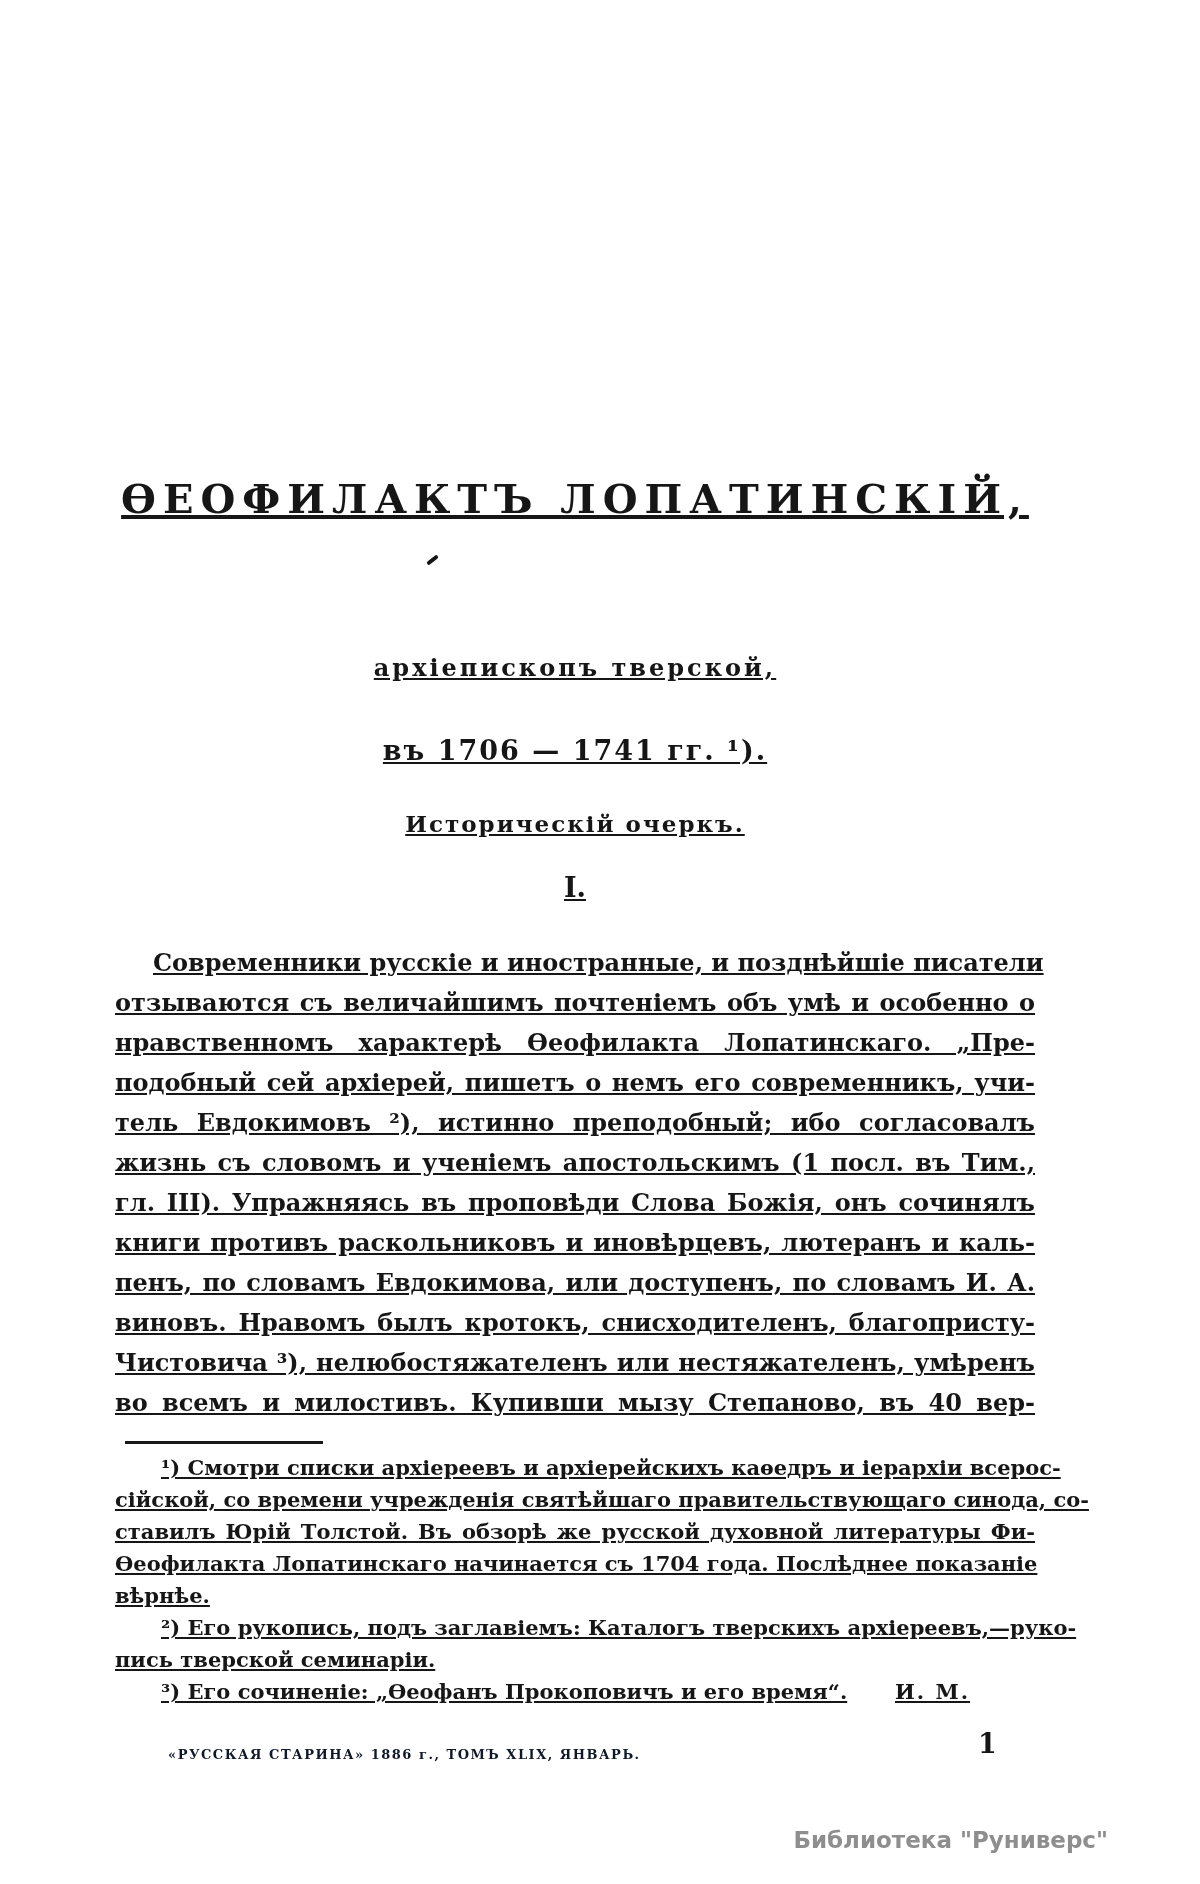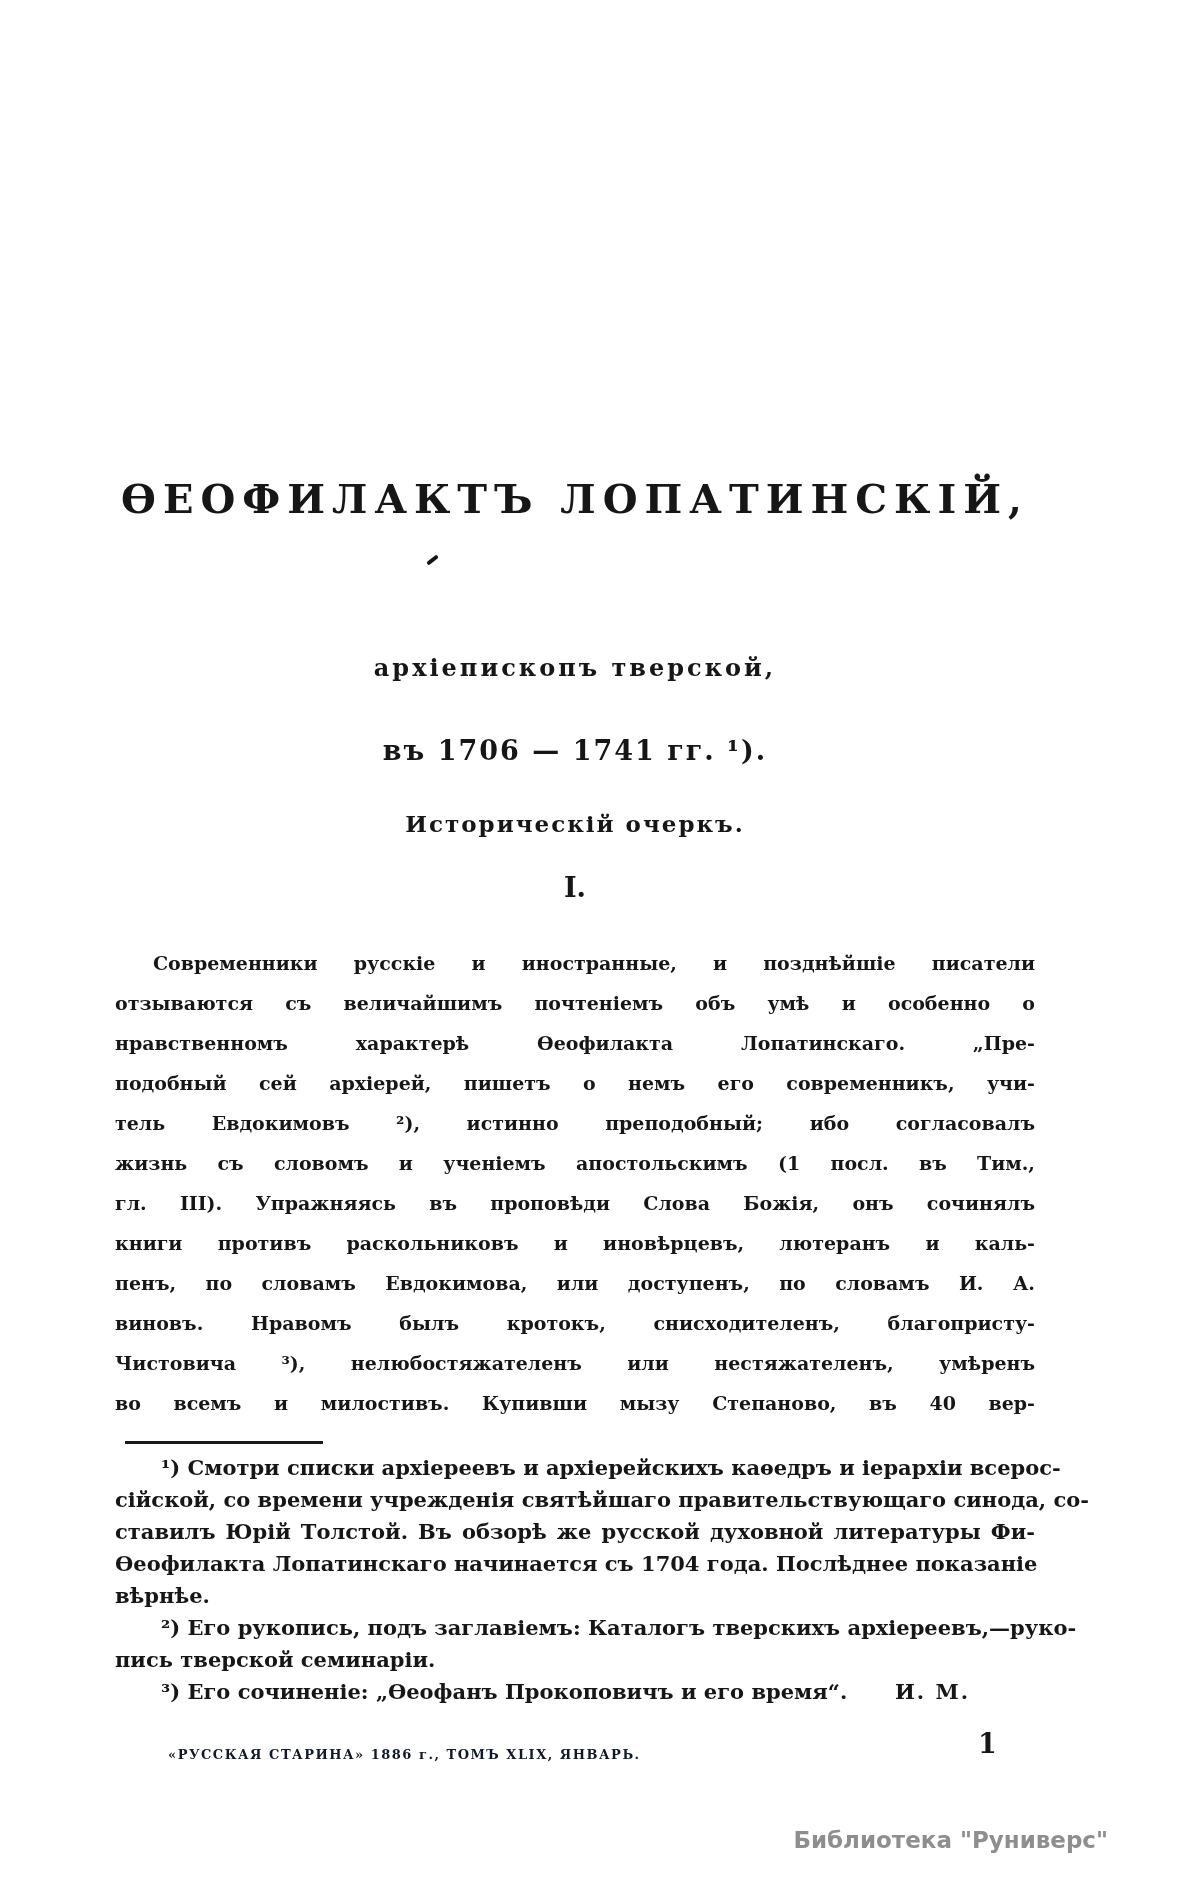--- a/index.html
+++ b/index.html
@@ -4,21 +4,21 @@
 <style>
   html,body{margin:0;padding:0;background:#e8e8e8;}
   .page{
     position:relative;
     width:1200px;height:1884px;
     background:#ffffff;
     font-family:"DejaVu Serif", serif;
     color:#161616;
     overflow:hidden;
   }
-  .abs{position:absolute;left:115px;width:920px;}
+  .abs{position:absolute;left:115px;width:920px;text-decoration:underline;}
   .centered{text-align:center;}
   .title{
     top:472px;
     font-size:40px;font-weight:bold;letter-spacing:7px;line-height:54px;
   }
   .ink-mark{
     position:absolute;left:426px;top:558px;width:13px;height:4px;
     background:#141414;border-radius:2px;transform:rotate(-38deg);
   }
   .subtitle{
@@ -32,21 +32,21 @@
   .section-heading{
     top:810px;
     font-size:23px;font-weight:bold;letter-spacing:2px;
   }
   .chapter{
     top:872px;
     font-size:27px;font-weight:bold;
   }
   .body-block{top:943px;}
   .body-line{
-    font-size:19px;font-weight:bold;line-height:40px;
+    font-size:24px;font-weight:bold;line-height:40px;
     text-align:justify;text-align-last:justify;
     white-space:nowrap;
   }
   .indent{text-indent:38px;}
   .fn-rule{
     position:absolute;left:125px;top:1441px;width:198px;height:3px;
     background:#191919;
   }
   .fn-block{top:1452px;}
   .fn-line{

